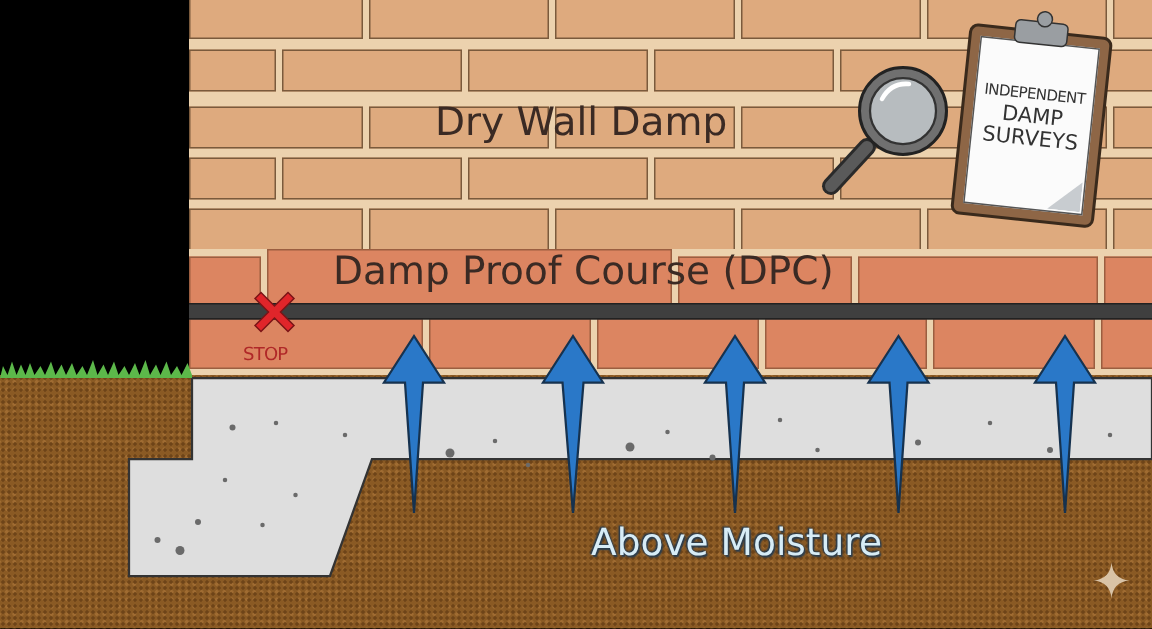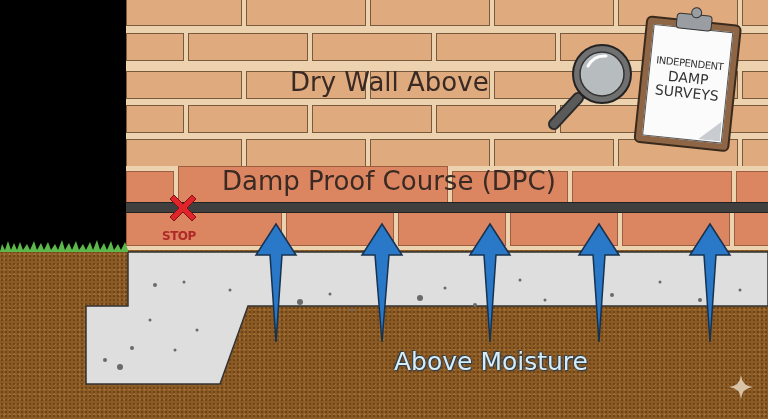--- a/index.html
+++ b/index.html
@@ -12,21 +12,21 @@
   .rbrick{position:absolute;background:#dc8561;border:1px solid #9b5e40;box-sizing:border-box;}
   #membrane{left:126px;top:202px;width:642px;height:9px;background:#3f3f3f;border-top:1px solid #222;border-bottom:1px solid #222;}
   #soil{left:0;top:250px;width:768px;height:169px;background:#8a5a24;
     background-image:radial-gradient(#6e4418 1px,transparent 1.2px),radial-gradient(#a06c32 1px,transparent 1.2px);
     background-size:4px 4px,5px 5px;background-position:0 0,2px 2px;}
   #grass{left:0;top:238px;width:128px;height:14px;}
   #concrete{left:0;top:250px;width:768px;height:160px;}
   .label{position:absolute;color:#3a2a24;white-space:nowrap;}
   #title{left:290px;top:67px;font-size:26px;}
   #dpc{left:222px;top:166px;font-size:26px;}
-  #stop{left:162px;top:229px;font-size:12px;font-weight:bold;color:#b02828;letter-spacing:-0.5px;}
+  #stop{left:162px;top:229px;font-size:12px;font-weight:normal;color:#b02828;letter-spacing:-0.5px;}
   #moist{left:394px;top:347px;font-size:25px;color:#d7ecf6;text-shadow:0 0 2px #2a3d4e,1px 1px 1px #2a3d4e,-1px -1px 1px #2a3d4e;}
   #clip-text{position:absolute;text-align:center;color:#333;font-size:13px;line-height:15px;}
 </style>
 </head>
 <body>
 
 <div id="scene">
 
   <div id="sky" class="abs"></div>
 
@@ -146,21 +146,21 @@
     <div class="abs" style="left:64px;top:106px;width:22px;height:20px;background:#c8ccd0;clip-path:polygon(0 100%,100% 0,100% 100%);"></div>
     <div class="abs" style="left:30px;top:2px;width:36px;height:16px;background:#9a9ea2;border:1.5px solid #333;border-radius:4px;box-sizing:border-box;"></div>
     <div class="abs" style="left:44px;top:-5px;width:9px;height:9px;border:1.5px solid #333;border-radius:50%;background:#9a9ea2;"></div>
     <div id="clip-text" style="left:8px;top:44px;width:80px;">
       <div style="font-size:10px;letter-spacing:-0.4px;">INDEPENDENT</div>
       <div style="font-size:14px;">DAMP</div>
       <div style="font-size:14px;">SURVEYS</div>
     </div>
   </div>
 
-  <div id="title" class="label">Dry Wall Above</div>
+  <div id="title" class="label">Dry Wall Damp</div>
   <div id="dpc" class="label">Damp Proof Course (DPC)</div>
   <div id="stop" class="label">STOP</div>
   <div id="moist" class="label">Above Moisture</div>
 
   <svg class="abs" style="left:728px;top:374px;" width="26" height="26" viewBox="0 0 26 26">
     <path d="M13,1 Q14,12 25,13 Q14,14 13,25 Q12,14 1,13 Q12,12 13,1 Z" fill="#d9c3a6"></path>
   </svg>
 </div>
 
 </body></html>

